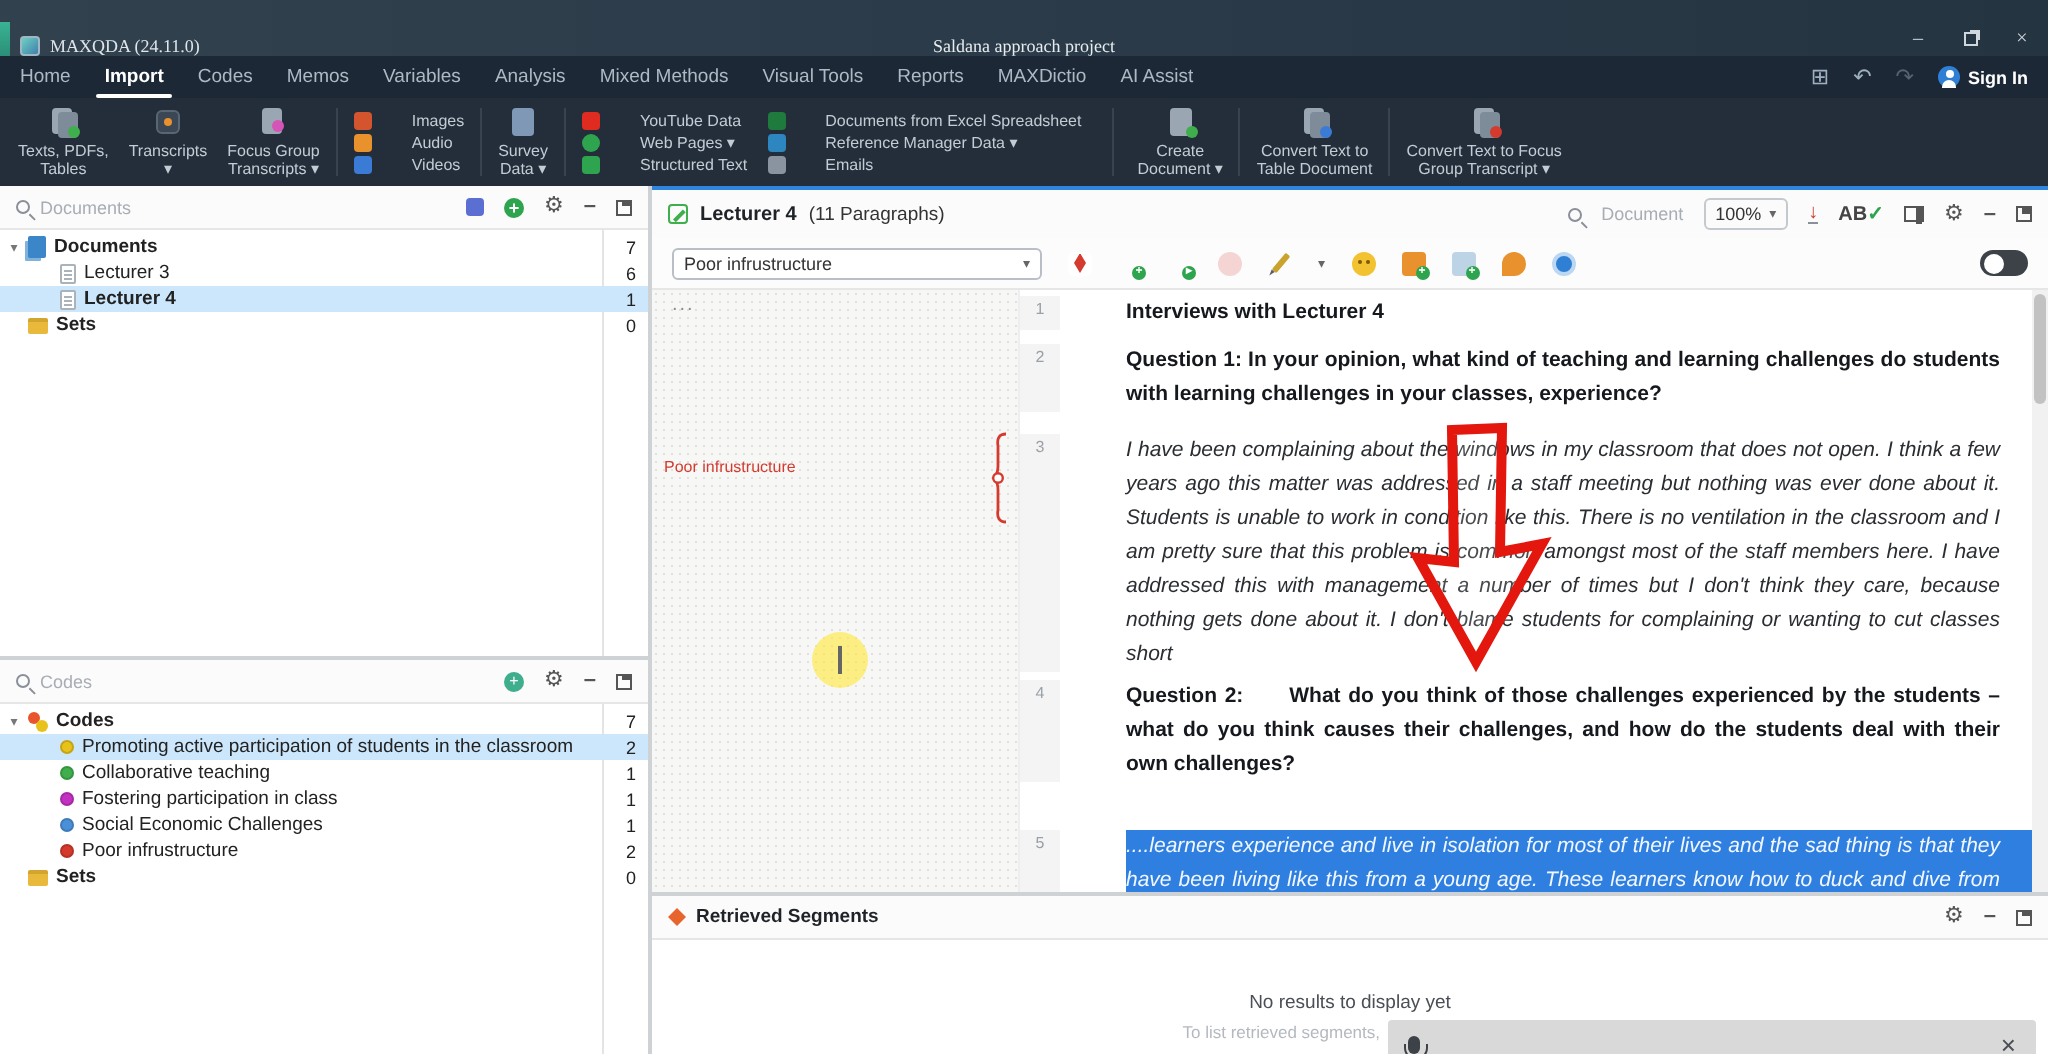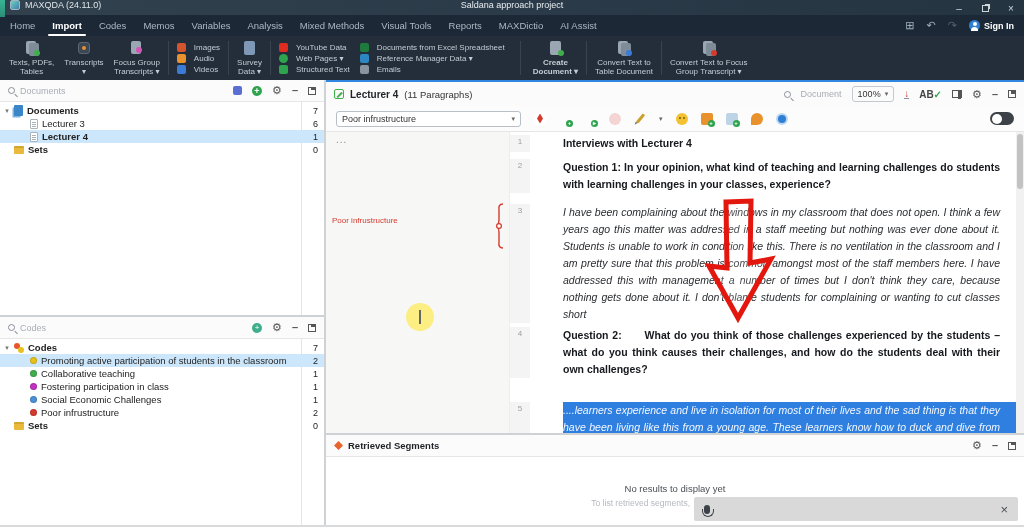--- a/index.html
+++ b/index.html
@@ -1,21 +1,21 @@
 <!DOCTYPE html>
 <html><head>
 <meta charset="utf-8">
 <style>
   * { margin:0; padding:0; box-sizing:border-box; }
   html,body { width:1024px; height:527px; overflow:hidden; background:#d8dadc;
               font-family:"Liberation Sans", sans-serif; }
 
   
-  .titlebar { height:15px; background:linear-gradient(90deg,#31414e,#2a3a48 55%,#253441);
-              display:flex; align-items:flex-start; color:#dfe5ea; font-size:9px; position:relative; }
+  .titlebar { height:28px; background:linear-gradient(90deg,#31414e,#2a3a48 55%,#253441);
+              display:flex; align-items:flex-end; color:#dfe5ea; font-size:9px; position:relative;font-family:Liberation Serif, serif; }
   .accent { width:5px; height:17px; background:linear-gradient(180deg,#39b394,#2b8f78); }
   .appico { width:10px; height:10px; margin:0 5px; border-radius:2px;
             background:linear-gradient(135deg,#6fd0c0,#3f7fae); border:1px solid #9fb6c4; }
   .proj { position:absolute; left:0; right:0; text-align:center; font-size:9px; color:#e8edf2; }
   .winctrls { margin-left:auto; display:flex; z-index:2; }
   .wbtn { width:26px; height:17px; display:flex; align-items:center; justify-content:center;
           color:#cfd6dc; font-size:10px; }
   .restore { width:7px; height:7px; border:1px solid #cfd6dc; box-shadow:2px -2px 0 -1px #cfd6dc; }
 
   
@@ -43,21 +43,21 @@
           border-radius:2px; }
   .page2 { left:5px; top:3px; background:#7e8b99; }
   .badge { position:absolute; width:6px; height:6px; border-radius:50%; right:-1px; bottom:0; }
   .b-green { background:#3fae4c; } .b-pink { background:#d554b8; }
   .b-blue { background:#3a7bd5; } .b-red { background:#d43a2e; }
   .circ { position:absolute; left:2px; top:2px; width:12px; height:12px; border-radius:3px;
           background:#3b4755; border:1px solid #5a6773; }
   .circ::after { content:""; position:absolute; left:3px; top:3px; width:4px; height:4px;
                  border-radius:50%; background:#e8912d; }
   .rstack { display:flex; flex-direction:column; justify-content:center; gap:2px; padding:0 5px; }
-  .rrow { display:flex; align-items:flex-end; gap:8px; color:#c3ccd5; font-size:8px; white-space:nowrap; }
+  .rrow { display:flex; align-items:flex-end; gap:20px; color:#c3ccd5; font-size:8px; white-space:nowrap; }
   .sic { width:9px; height:9px; border-radius:2px; flex:0 0 auto; }
   .rsep { width:1px; background:#39434f; margin:3px 3px; }
   .rlbl { display:flex; flex-direction:column; align-items:center; }
 
   
   .workspace { height:445px; display:flex; background:#cfd2d5; }
   .leftcol { width:324px; display:flex; flex-direction:column; margin-right:2px; }
   .rightcol { flex:1; display:flex; flex-direction:column; }
   .panel { background:#fff; display:flex; flex-direction:column; overflow:hidden; }
   .docs-panel { height:235px; margin-bottom:2px; }
@@ -309,21 +309,21 @@
     <div class="rrow">
         <span class="sic" style="background:#2e86c1"></span>
         <span>Reference Manager Data ▾</span>
       </div>
     <div class="rrow">
         <span class="sic" style="background:#8a93a0"></span>
         <span>Emails</span>
       </div>
   </div>
   <div class="rsep" style="margin-left:10px;"></div>
-  <div class="rbtn" style="margin-left:4px;font-weight:bold;">
+  <div class="rbtn" style="margin-left:4px;">
     <span class="ric">
         <span class="page" style="width:11px;height:14px;"></span>
         <span class="badge b-green"></span>
       </span>
     <span class="rlbl">
         <span>Create</span>
         <span>Document ▾</span>
       </span>
   </div>
   <div class="rsep"></div>

